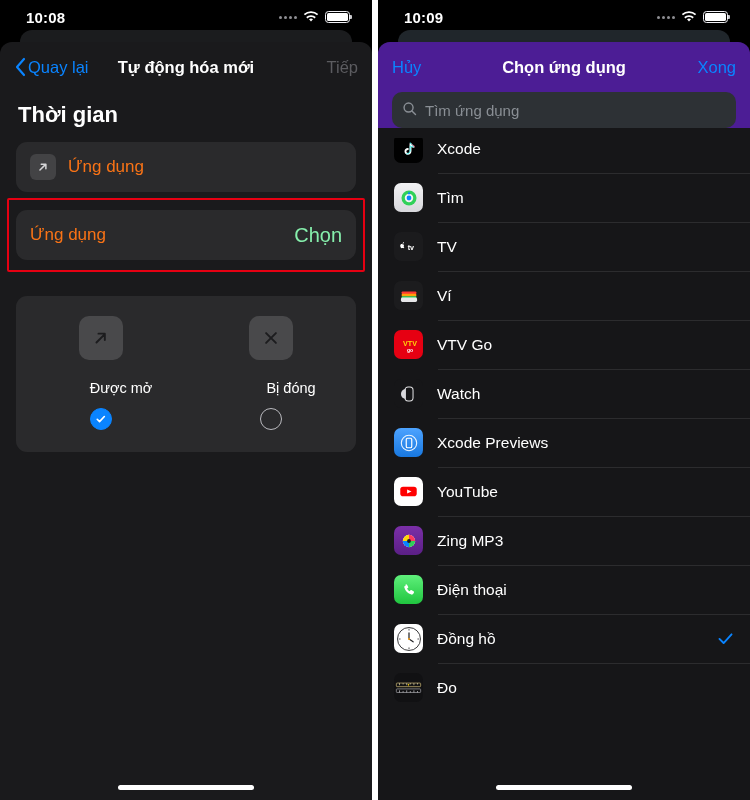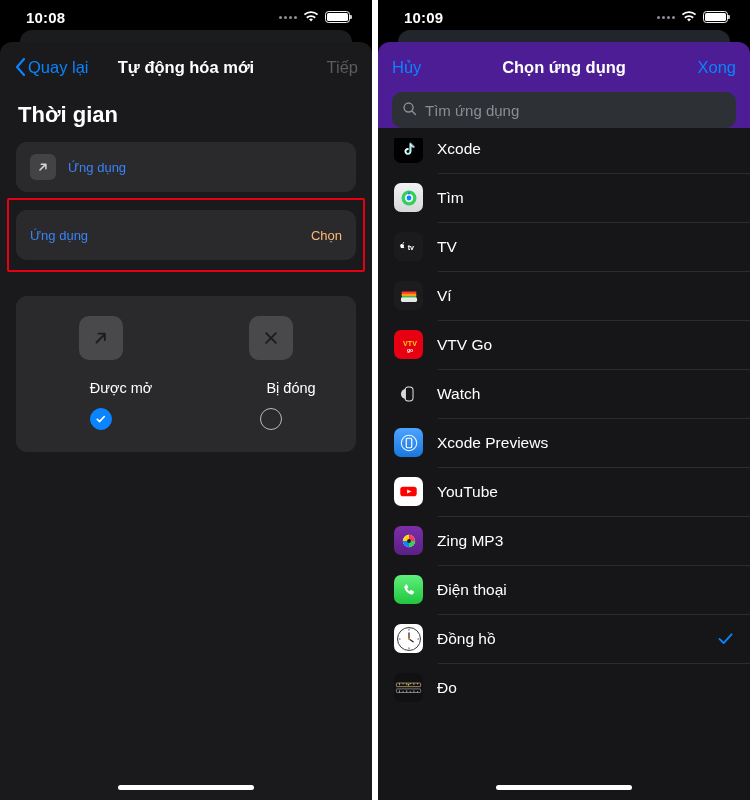--- a/index.html
+++ b/index.html
@@ -86,32 +86,32 @@
     background:#2a2a2c; border-radius:11px;
   }
   .card.row-app {
     height: 50px; display:flex; align-items:center; padding: 0 14px; gap:12px;
   }
   .mini-icon {
     width:26px; height:26px; border-radius:6px; background:#434345;
     display:flex; align-items:center; justify-content:center; flex:0 0 auto;
   }
   .mini-icon svg { display:block; }
-  .row-label { color:#3b82f6; font-size:13px; }
+  .row-label { color:#f97316; font-size:17px; }
 
   .hl-wrap { position:relative; margin-top: 18px; }
   .hl-box {
     position:absolute; left:-9px; right:-9px; top:-12px; bottom:-12px;
     border:2.2px solid #e60012; border-radius:2px; pointer-events:none;
   }
   .card.row-choose {
     height: 50px; display:flex; align-items:center; justify-content:space-between;
     padding: 0 14px;
   }
-  .choose-link { color:#fdba74; font-size:13px; }
+  .choose-link { color:#86efac; font-size:20px; }
 
   .card.options {
     margin-top: 36px; padding: 20px 0 22px;
     display:flex;
   }
   .opt { flex:1; display:flex; flex-direction:column; align-items:center; gap:0; }
   .opt-icon {
     width:44px; height:44px; border-radius:10px; background:#49494b;
     display:flex; align-items:center; justify-content:center;
   }

